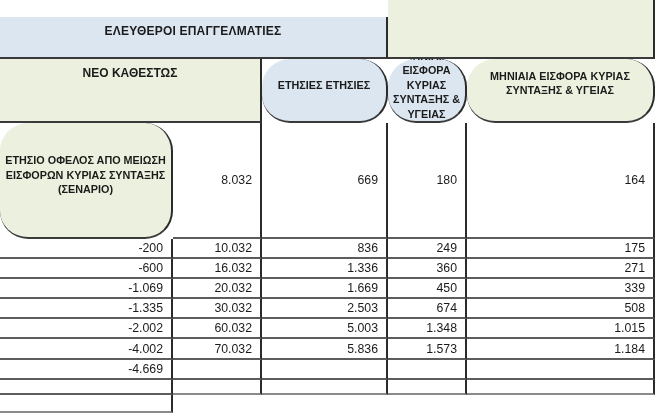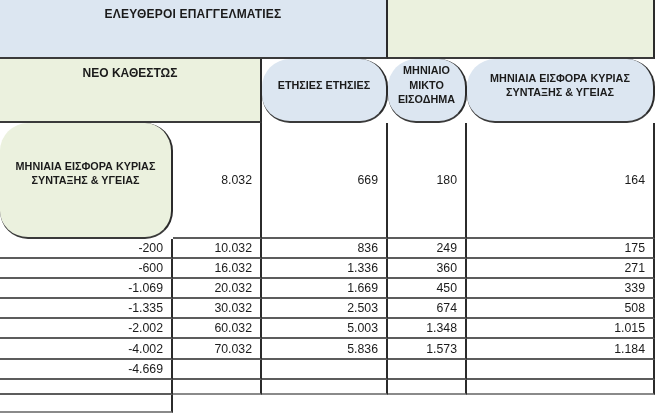--- a/index.html
+++ b/index.html
@@ -27,21 +27,21 @@
     display:flex;
     align-items:center;
     justify-content:center;
     overflow:hidden;
   }
   .row{display:contents;}
   .blue{background:var(--blue);}
   .green{background:var(--green);}
   .white{background:#ffffff;}
   .sect{border-bottom:2px solid var(--sectline);}
-  .span3{grid-column:span 3;}
+  .span3{grid-column:span 3;margin-top:17px;}
   .span2{grid-column:span 2;}
   .title{
     font-weight:bold;font-size:12px;
     align-items:flex-start;padding-top:7px;
     letter-spacing:.2px;
   }
   .regime{font-weight:bold;font-size:12px;}
   .regime.old{font-style:italic;align-items:center;padding-bottom:10px;}
   .regime.new{align-items:flex-start;padding-top:7px;}
   .hdr{
@@ -62,23 +62,23 @@
 
 <div class="stage">
   <div class="grid">
 
     <div class="cell blue sect span3 title">ΕΛΕΥΘΕΡΟΙ ΕΠΑΓΓΕΛΜΑΤΙΕΣ</div>
     <div class="cell green sect span2"></div>
 
     <div class="cell green sect span2 regime new">ΝΕΟ ΚΑΘΕΣΤΩΣ</div>
 
     <div class="cell blue sect hdr">ΕΤΗΣΙΕΣ ΕΤΗΣΙΕΣ</div>
-    <div class="cell blue sect hdr">ΜΗΝΙΑΙΟ ΜΙΚΤΟ ΕΙΣΟΔΗΜΑ</div>
     <div class="cell blue sect hdr">ΜΗΝΙΑΙΑ ΕΙΣΦΟΡΑ ΚΥΡΙΑΣ ΣΥΝΤΑΞΗΣ &amp; ΥΓΕΙΑΣ</div>
     <div class="cell green sect hdr narrow">ΜΗΝΙΑΙΑ ΕΙΣΦΟΡΑ ΚΥΡΙΑΣ ΣΥΝΤΑΞΗΣ &amp; ΥΓΕΙΑΣ</div>
+    <div class="cell green sect hdr">ΕΤΗΣΙΟ ΟΦΕΛΟΣ ΑΠΟ ΜΕΙΩΣΗ ΕΙΣΦΟΡΩΝ ΚΥΡΙΑΣ ΣΥΝΤΑΞΗΣ (ΣΕΝΑΡΙΟ)</div>
 
     <div class="row">
       <div class="cell white num">8.032</div>
       <div class="cell white num">669</div>
       <div class="cell white num">180</div>
       <div class="cell white num">164</div>
       <div class="cell white num">-200</div>
     </div>
     <div class="row">
       <div class="cell white num">10.032</div>

